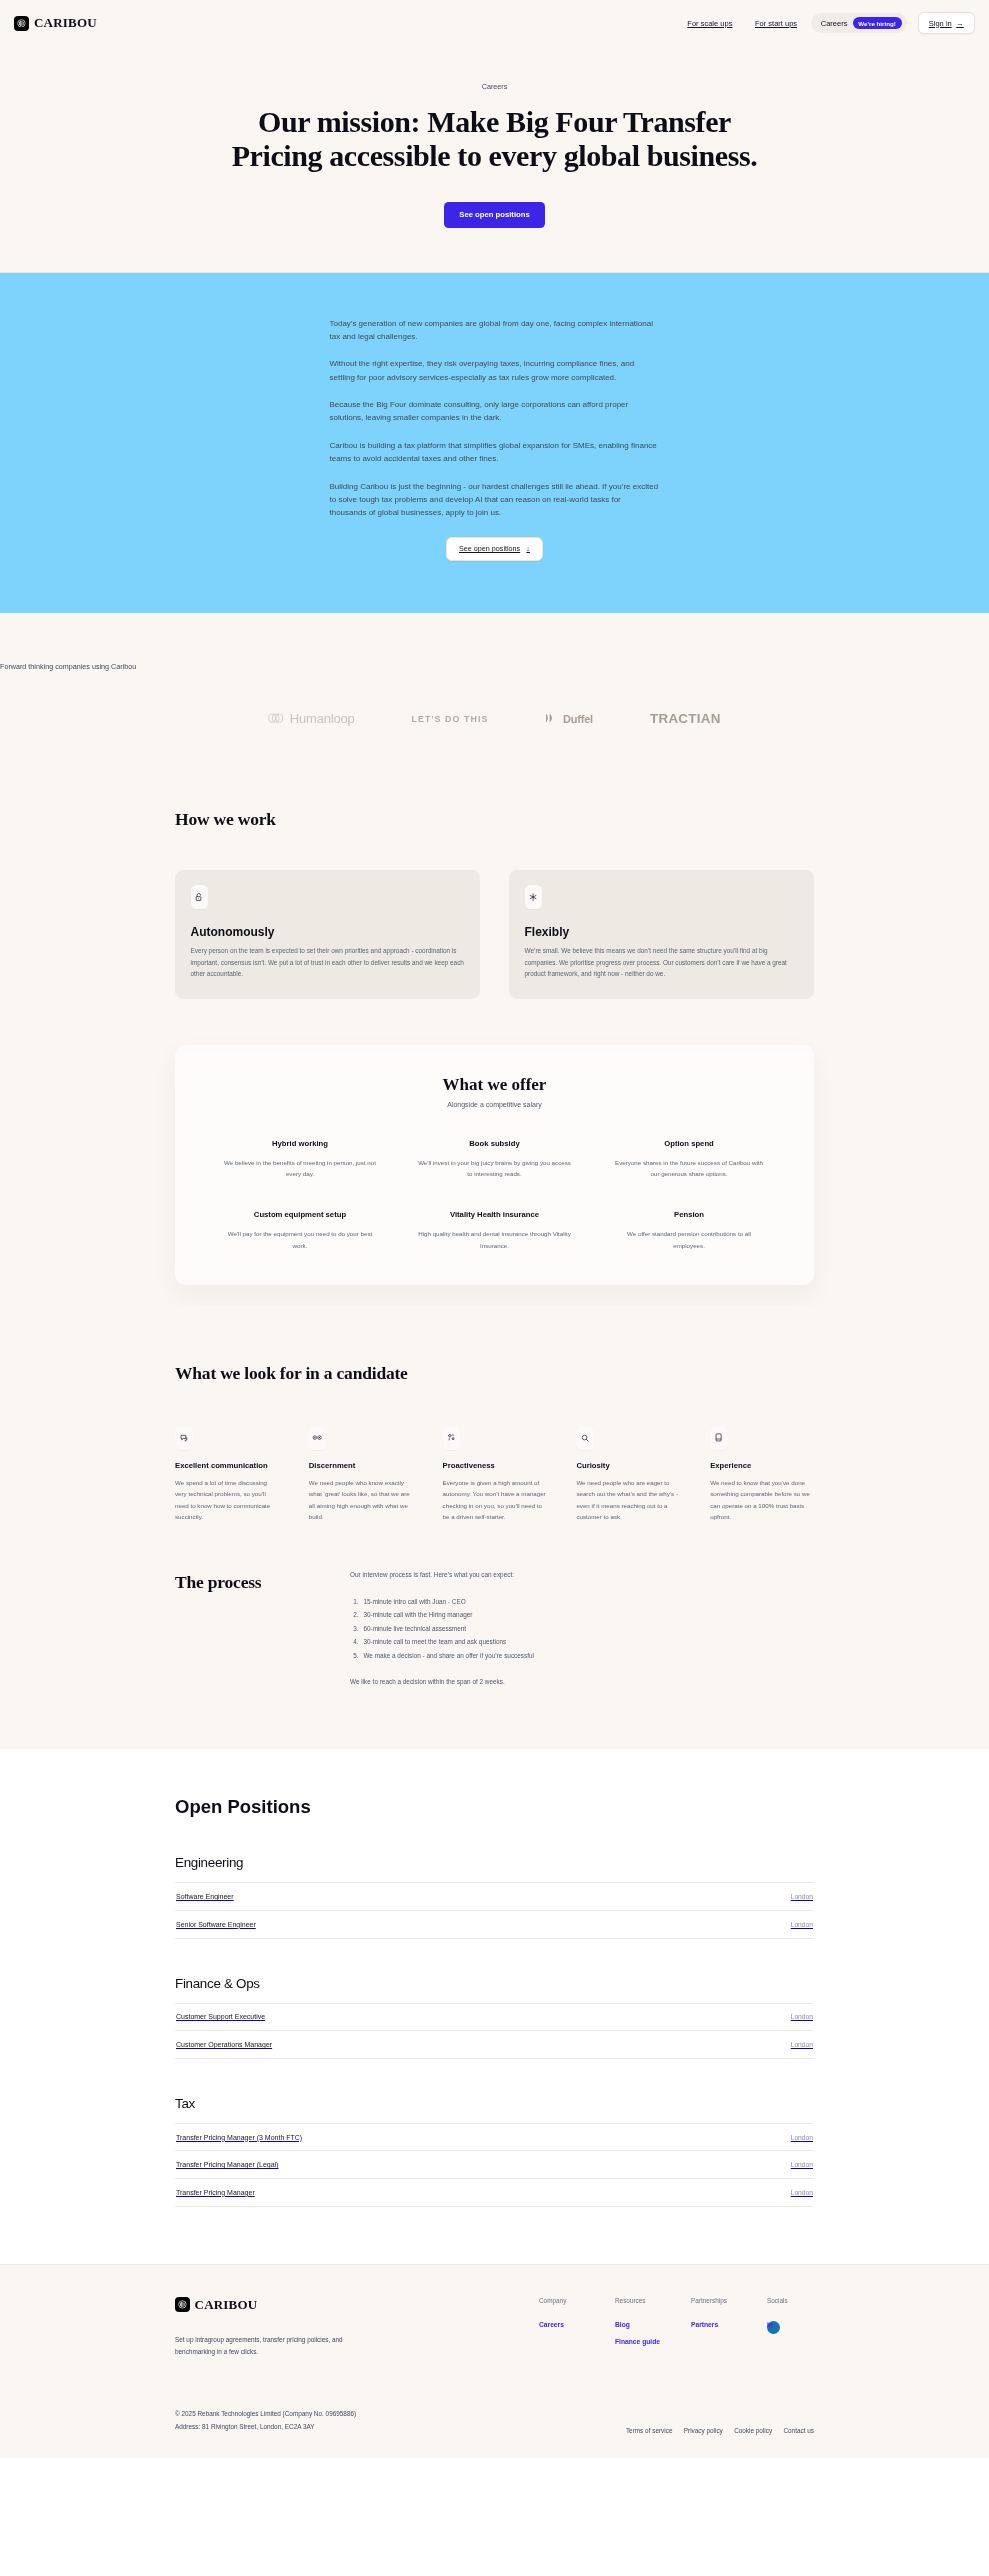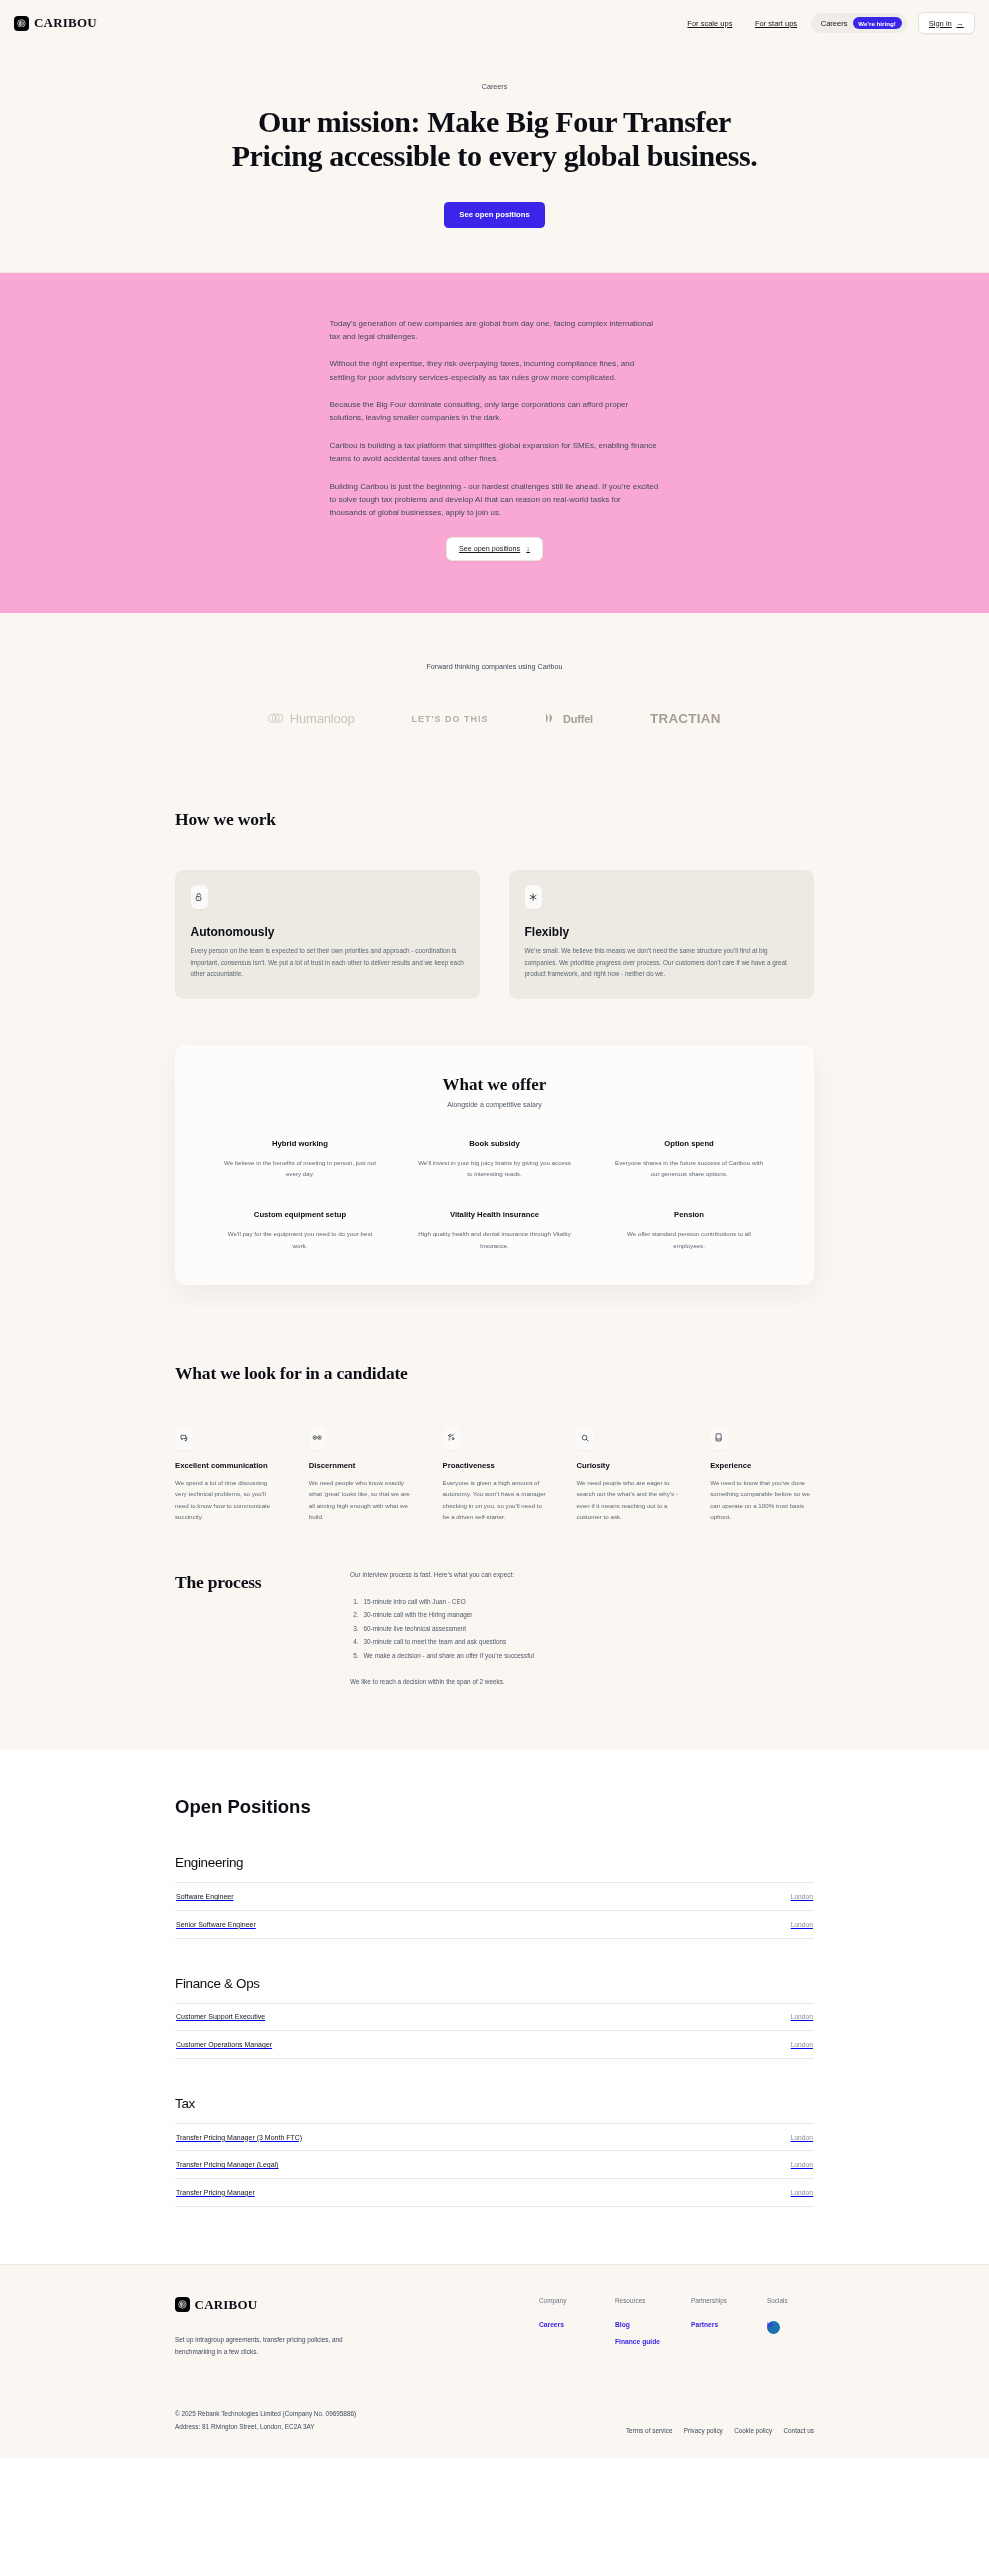--- a/index.html
+++ b/index.html
@@ -63,36 +63,36 @@
     letter-spacing: -0.4px; max-width: 567px; margin: 8px auto;
   }
   .btn-primary {
     display: inline-block; margin-top: 21.6px;
     background: #3b25e8; color: #fff; border: none;
     border-radius: 4.6px; padding: 8.2px 15.5px;
     font-size: 7.7px; font-weight: 700; font-family: "Liberation Sans", sans-serif;
   }
 
   
-  .intro { background: #f9a8d4; padding: 44px 0 52px; }
+  .intro { background: #7dd3fc; padding: 44px 0 52px; }
   .intro-inner { width: 330px; margin: 0 auto; }
   .intro p {
     font-size: 8px; line-height: 1.65; color: #3e4a5a; margin-bottom: 14.4px;
   }
   .btn-ghost-wrap { text-align: center; margin-top: 17.5px; }
   .btn-ghost {
     display: inline-flex; align-items: center; gap: 6.2px;
     background: #fff; border: 0.5px solid #eae4dd; border-radius: 5.7px;
     padding: 6.7px 12.4px; font-size: 7.2px; color: #15151f;
     box-shadow: 0 0.5px 1.5px rgba(0,0,0,0.05);
     font-family: "Liberation Sans", sans-serif;
   }
 
   
-  .logos { background: #faf6f2; padding: 49px 0 62px; text-align: center; }
+  .logos { background: #faf6f2; padding: 49px 0 62px; }
   .logos-label { font-size: 7.2px; color: #3e4a5a; margin-bottom: 40px; }
   .logos-row { display: flex; justify-content: center; align-items: center; gap: 57px; }
   .logo-item { color: #b8aea5; display: flex; align-items: center; gap: 4.1px; }
   .logo-humanloop { font-size: 13px; font-weight: 400; letter-spacing: -0.2px; color: #ccc4bb; }
   .logo-ldt { font-size: 8.8px; font-weight: 700; letter-spacing: 1.1px; color: #b6aca3; }
   .logo-duffel { font-size: 11px; font-weight: 700; letter-spacing: -0.2px; color: #a79d94; }
   .logo-tractian { font-size: 13.4px; font-weight: 700; letter-spacing: 0.3px; color: #a79d94; }
 
   
   .cream { background: #faf6f2; }

